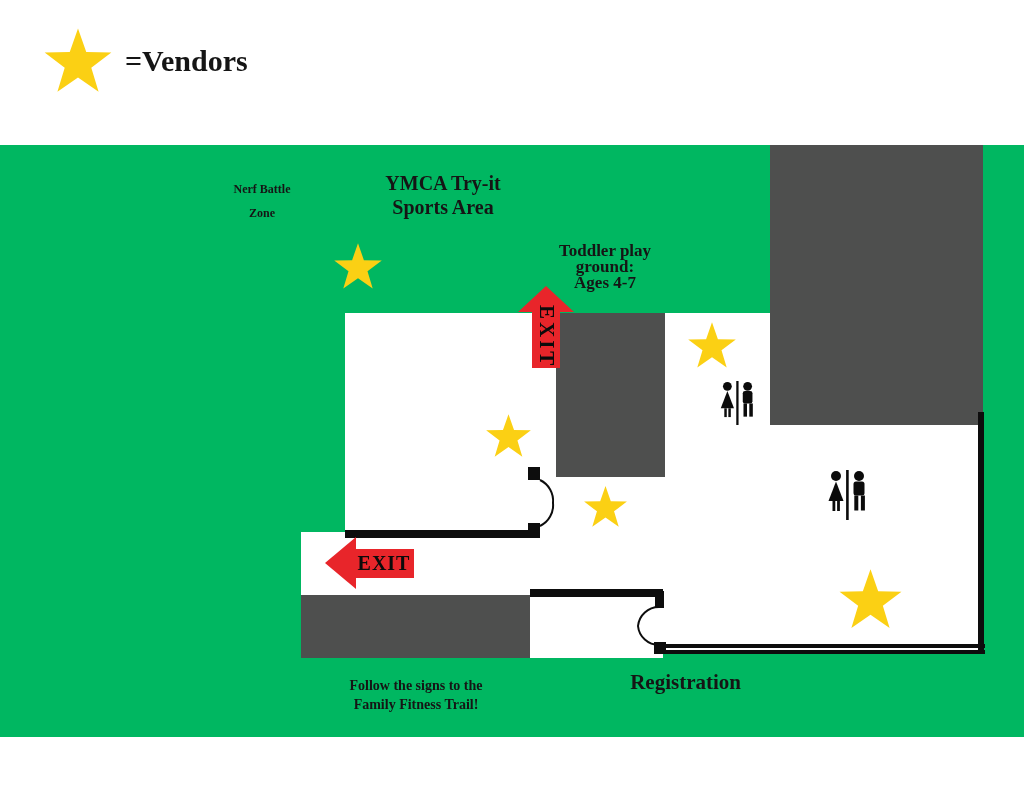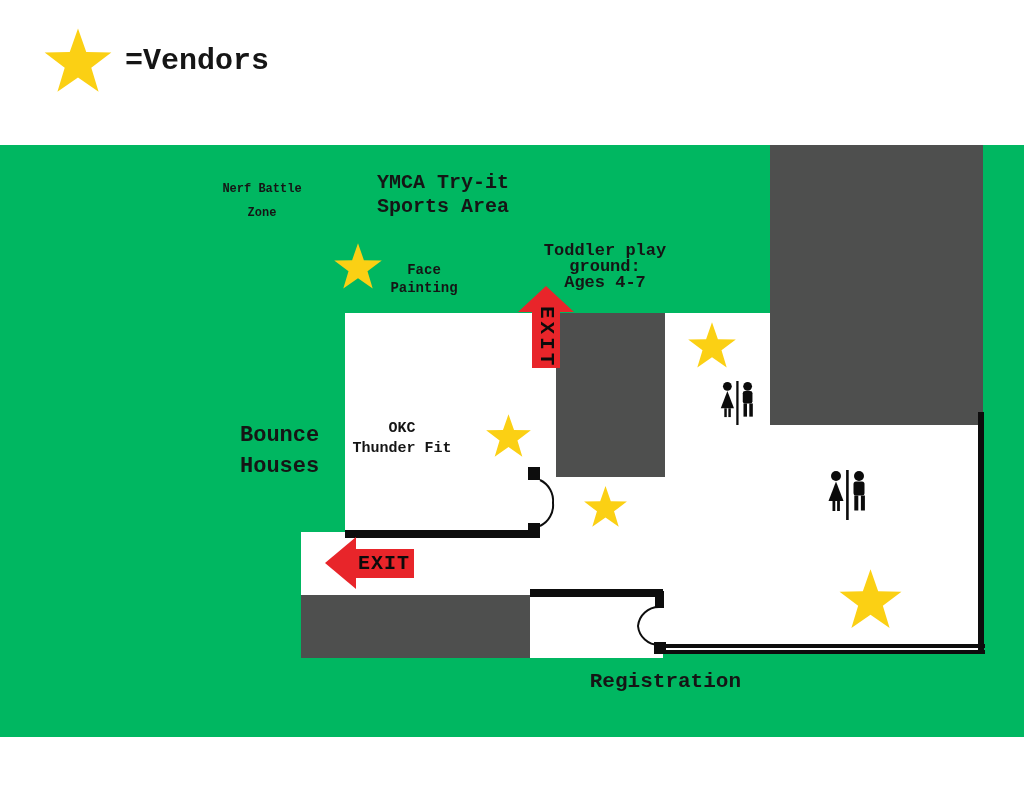--- a/index.html
+++ b/index.html
@@ -1,18 +1,18 @@
 <!DOCTYPE html>
 <html style="--map-green: #00B761; --block-gray: #4E4F4E; --star-yellow: #FBD014; --exit-red: #E8252A; --wall-black: #0D0D0D; --ink: #151515;"><head>
 <meta charset="utf-8">
 <style>
   html,body{margin:0;padding:0;background:#ffffff;}
   #stage{
     position:relative;width:1024px;height:791px;overflow:hidden;background:#ffffff;
-    font-family:Liberation Mono, monospace;font-weight:700;color:var(--ink,#151515);
+    font-family:Liberation Serif, serif;font-weight:700;color:var(--ink,#151515);
   }
   .abs{position:absolute;}
 
   
   .map-bg{left:0;top:145px;width:1024px;height:592px;background:var(--map-green,#00B761);}
   .room-main{left:345px;top:313px;width:638px;height:337px;background:#ffffff;}
   .room-corridor{left:301px;top:532px;width:362px;height:126px;background:#ffffff;}
   .gray{background:var(--block-gray,#4E4F4E);}
   .gray-top-right{left:770px;top:145px;width:213px;height:280px;}
   .gray-mid{left:556px;top:313px;width:109px;height:164px;}
@@ -167,21 +167,17 @@
     <div class="abs txt">EXIT</div>
   </div>
 
   <div class="abs lbl lbl-nerf">Nerf Battle
 Zone</div>
   <div class="abs lbl lbl-ymca">YMCA Try-it
 Sports Area</div>
   <div class="abs lbl lbl-toddler">Toddler play
 ground:
 Ages 4-7</div>
-  <div class="abs lbl lbl-face">Face
-Painting</div>
-  <div class="abs lbl lbl-bounce">Bounce
-Houses</div>
-  <div class="abs lbl lbl-thunder">OKC
-Thunder Fit</div>
   <div class="abs lbl lbl-reg">Registration</div>
+  <div class="abs lbl lbl-follow">Follow the signs to the
+Family Fitness Trail!</div>
 
 </div>
 
 </body></html>

